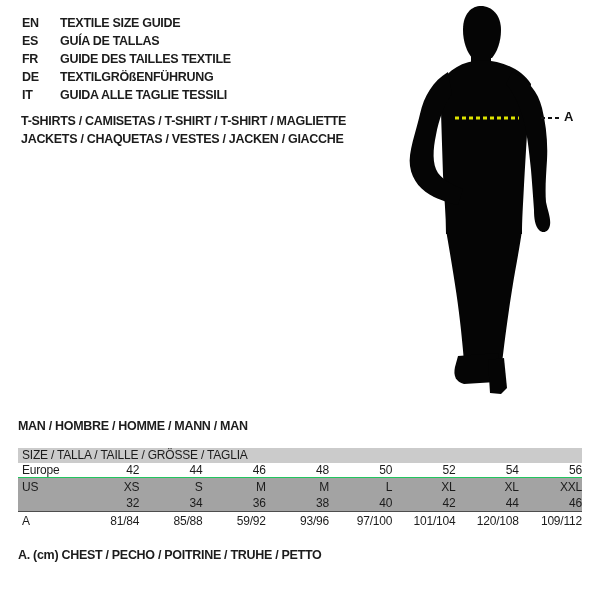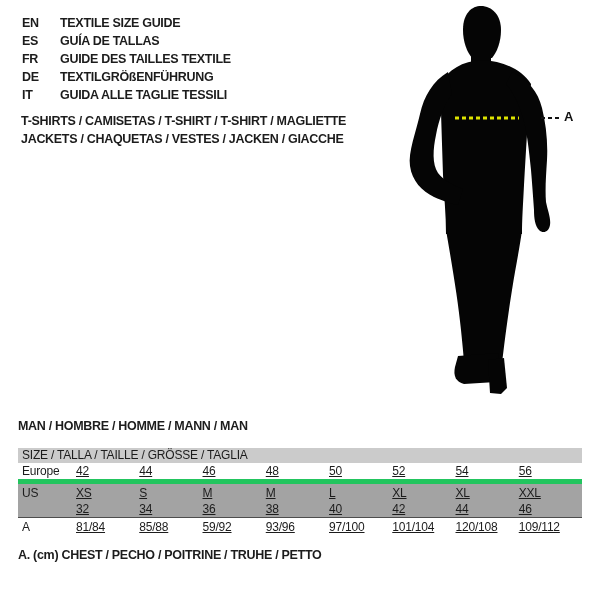--- a/index.html
+++ b/index.html
@@ -90,24 +90,23 @@
     font-size: 12px;
   }
   .st-row { display: flex; align-items: center; }
   .st-label {
     width: 58px;
     padding-left: 4px;
     text-align: left;
   }
   .st-cell {
     flex: 1;
-    text-align: left;
-    text-decoration: underline;
-  }
-  .row-europe { height: 21px; border-bottom: 5px solid #22c55e; }
+    text-align: right;
+  }
+  .row-europe { height: 15px; border-bottom: 1px solid #22c55e; }
   .row-a { height: 18px; }
   .us-block { border-bottom: 1px solid #4d4d4d; }
   .us-line1 { height: 17px; padding-top: 1px; }
   .us-line2 { height: 16px; }
 
   
   .footnote {
     position: absolute;
     left: 18px;
     top: 548px;

